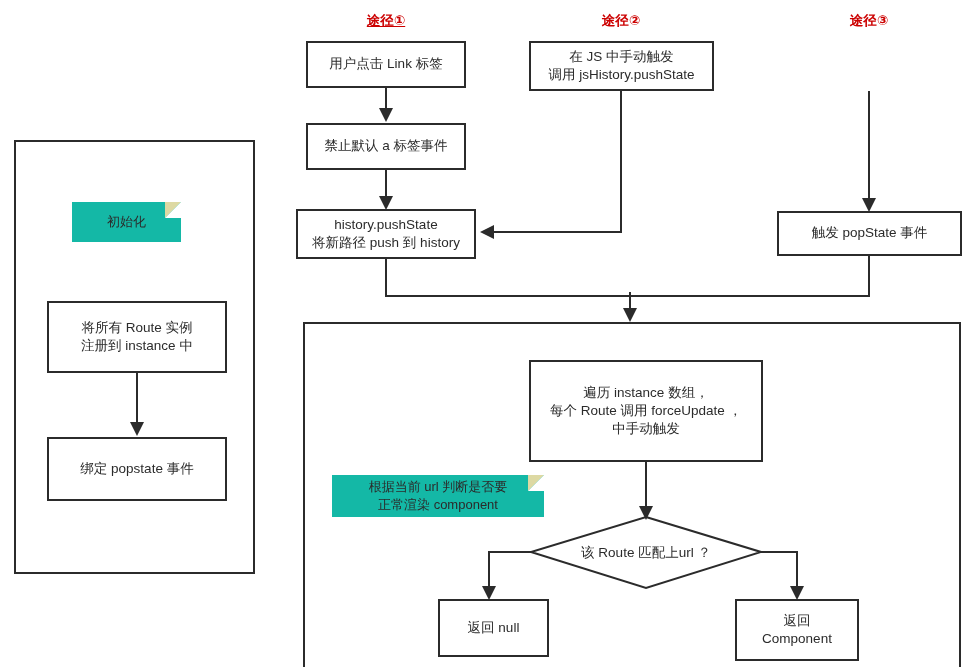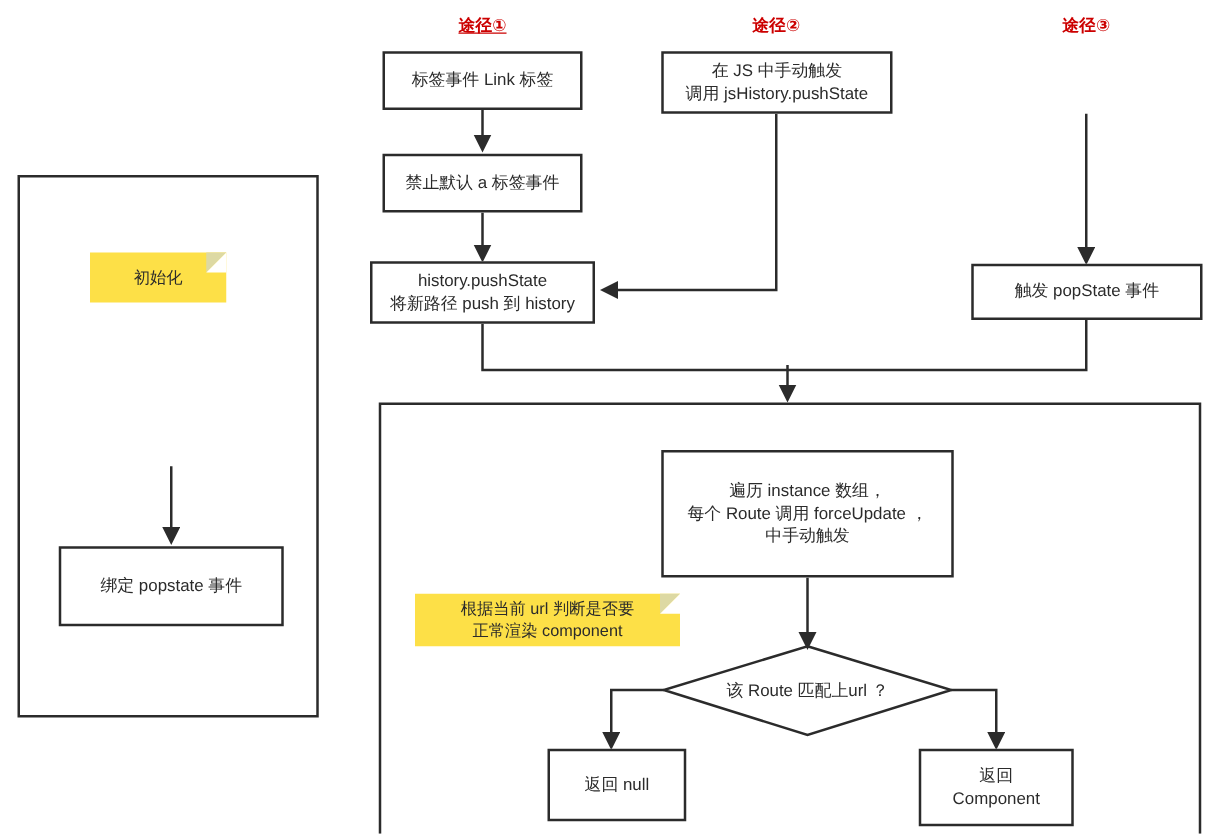--- a/index.html
+++ b/index.html
@@ -39,21 +39,21 @@
   .proc {
     border: 2px solid #2b2b2b;
     background: #ffffff;
     font-size: 13.5px;
   }
   .group {
     border: 2px solid #2b2b2b;
     background: transparent;
   }
   .note {
-    background: #fde047;
+    background: #14b8a6;
     font-size: 13px;
     color: #2b2b2b;
     border: none;
   }
   .note::after {
     content: "";
     position: absolute;
     top: 0;
     right: 0;
     width: 0;
@@ -140,26 +140,30 @@
   <div class="lane-title" style="left:541px; top:12px; width:160px;">途径②</div>
   <div class="lane-title" style="left:789px; top:12px; width:160px;text-align:center;">途径③</div>
 
   <div class="node group" style="left:14px; top:140px; width:241px; height:434px;"></div>
 
   <div class="node note" style="left:72px; top:202px; width:109px; height:40px;">
     <span class="fold-shade"></span>
     <span>初始化</span>
   </div>
 
+  <div class="node proc" style="left:47px; top:301px; width:180px; height:72px;">
+    <span>将所有 Route 实例
+注册到 instance 中</span>
+  </div>
   <div class="node proc" style="left:47px; top:437px; width:180px; height:64px;">
     <span>绑定 popstate 事件</span>
   </div>
 
   <div class="node proc" style="left:306px; top:41px; width:160px; height:47px;">
-    <span>标签事件 Link 标签</span>
+    <span>用户点击 Link 标签</span>
   </div>
   <div class="node proc" style="left:306px; top:123px; width:160px; height:47px;text-align:center;">
     <span>禁止默认 a 标签事件</span>
   </div>
   <div class="node proc" style="left:296px; top:209px; width:180px; height:50px;">
     <span>history.pushState
 将新路径 push 到 history</span>
   </div>
 
   <div class="node proc" style="left:529px; top:41px; width:185px; height:50px;">

